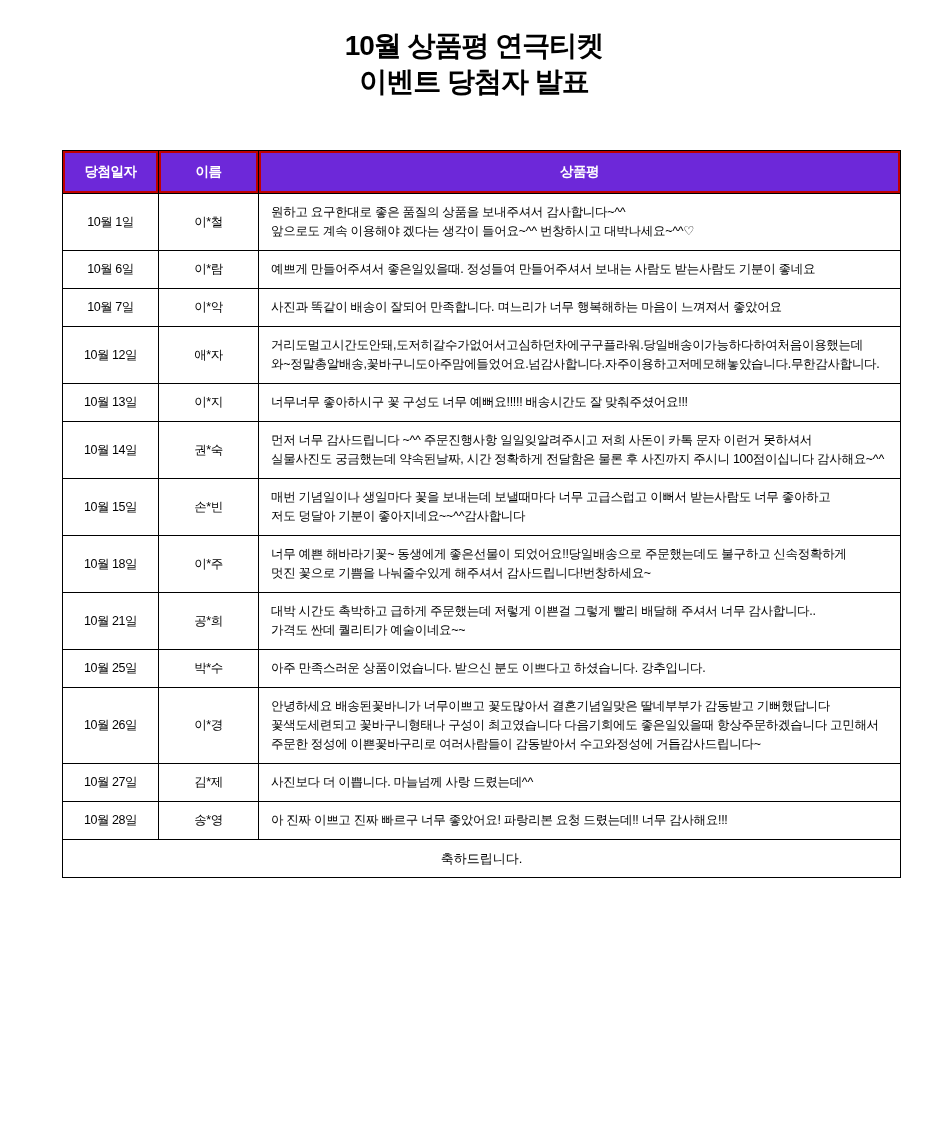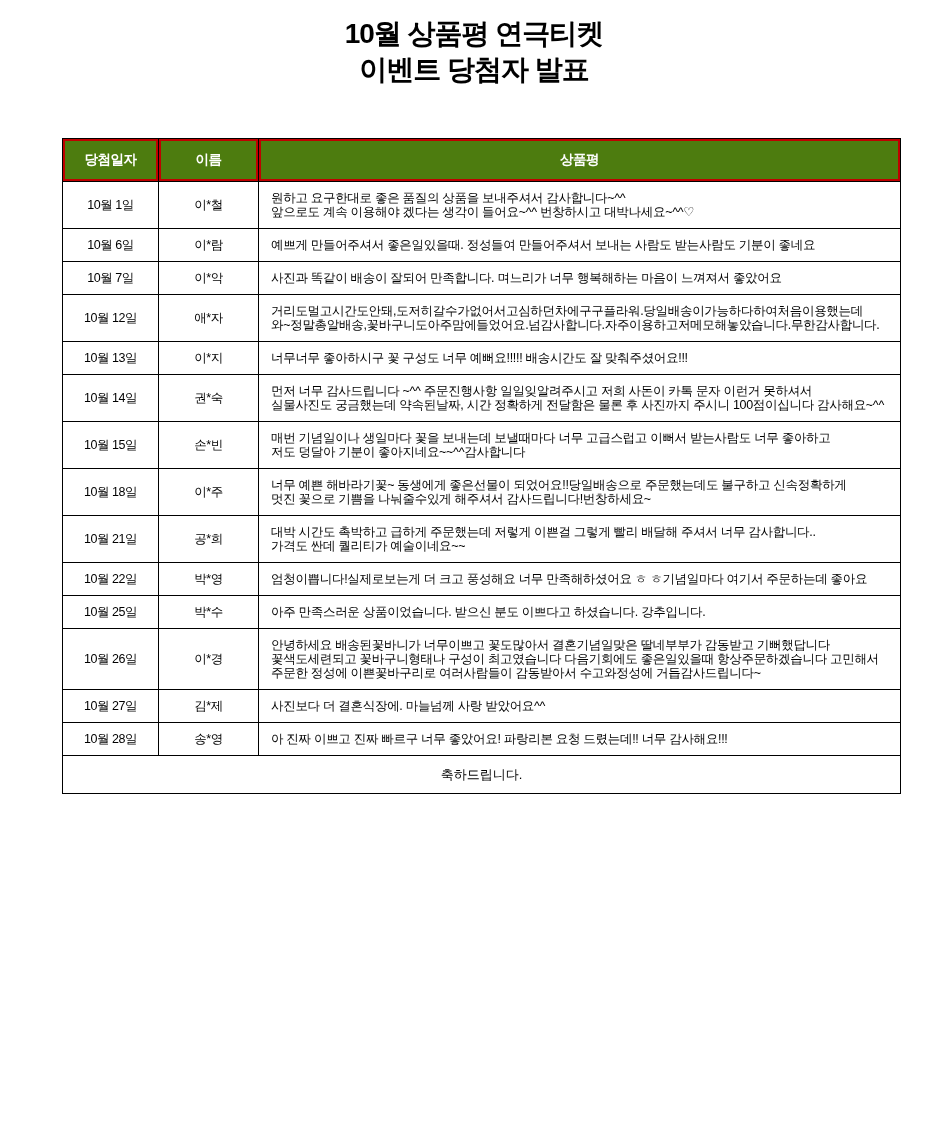--- a/index.html
+++ b/index.html
@@ -13,50 +13,50 @@
     width: 948px;
     min-height: 1146px;
     background: #ffffff;
     box-sizing: border-box;
   }
   .page-title {
     text-align: center;
     font-weight: bold;
     font-size: 28px;
     line-height: 36px;
-    padding-top: 16px;
+    padding-top: 28px;
     letter-spacing: -1px;
   }
   table.winners {
     border-collapse: collapse;
     table-layout: fixed;
     width: 838px;
     margin: 50px 0 0 62px;
   }
   th, td {
     border: 1px solid #000000;
     box-sizing: border-box;
   }
   thead th {
-    background: #4d7c0f;
+    background: #6d28d9;
     color: #ffffff;
     font-size: 13.5px;
     font-weight: bold;
     height: 43px;
     letter-spacing: -0.5px;
     box-shadow: inset 0 0 0 2px #c00000;
   }
   td.td-date, td.td-name {
     text-align: center;
     font-size: 12.5px;
     letter-spacing: -0.5px;
   }
   td.td-review {
     font-size: 12.5px;
-    line-height: 14px;
+    line-height: 19px;
     padding: 9px 12px;
     white-space: pre-line;
     letter-spacing: -0.3px;
     margin-top: 30px;
   }
   tfoot td.td-footer {
     text-align: center;
     height: 38px;
     font-size: 13px;
   }
@@ -129,40 +129,35 @@
           <td class="td-review">너무 예쁜 해바라기꽃~ 동생에게 좋은선물이 되었어요!!당일배송으로 주문했는데도 불구하고 신속정확하게
 멋진 꽃으로 기쁨을 나눠줄수있게 해주셔서 감사드립니다!번창하세요~</td>
         </tr>
         <tr>
           <td class="td-date">10월 21일</td>
           <td class="td-name">공*희</td>
           <td class="td-review">대박 시간도 촉박하고 급하게 주문했는데 저렇게 이쁜걸 그렇게 빨리 배달해 주셔서 너무 감사합니다..
 가격도 싼데 퀄리티가 예술이네요~~</td>
         </tr>
         <tr>
-          <td class="td-date">10월 22일</td>
-          <td class="td-name">박*영</td>
-          <td class="td-review">엄청이쁩니다!실제로보는게 더 크고 풍성해요 너무 만족해하셨어요 ㅎ ㅎ기념일마다 여기서 주문하는데 좋아요</td>
-        </tr>
-        <tr>
           <td class="td-date">10월 25일</td>
           <td class="td-name">박*수</td>
           <td class="td-review">아주 만족스러운 상품이었습니다. 받으신 분도 이쁘다고 하셨습니다. 강추입니다.</td>
         </tr>
         <tr>
           <td class="td-date">10월 26일</td>
           <td class="td-name">이*경</td>
           <td class="td-review">안녕하세요 배송된꽃바니가 너무이쁘고 꽃도많아서 결혼기념일맞은 딸네부부가 감동받고 기뻐했답니다
 꽃색도세련되고 꽃바구니형태나 구성이 최고였습니다 다음기회에도 좋은일있을때 항상주문하겠습니다 고민해서
 주문한 정성에 이쁜꽃바구리로 여러사람들이 감동받아서 수고와정성에 거듭감사드립니다~</td>
         </tr>
         <tr>
           <td class="td-date">10월 27일</td>
           <td class="td-name">김*제</td>
-          <td class="td-review">사진보다 더 결혼식장에. 마늘넘께 사랑 받았어요^^</td>
+          <td class="td-review">사진보다 더 이쁩니다. 마늘넘께 사랑 드렸는데^^</td>
         </tr>
         <tr>
           <td class="td-date">10월 28일</td>
           <td class="td-name">송*영</td>
           <td class="td-review">아 진짜 이쁘고 진짜 빠르구 너무 좋았어요! 파랑리본 요청 드렸는데!! 너무 감사해요!!!</td>
         </tr>
       </tbody>
     <tfoot>
       <tr>
         <td class="td-footer" colspan="3">축하드립니다.</td>

